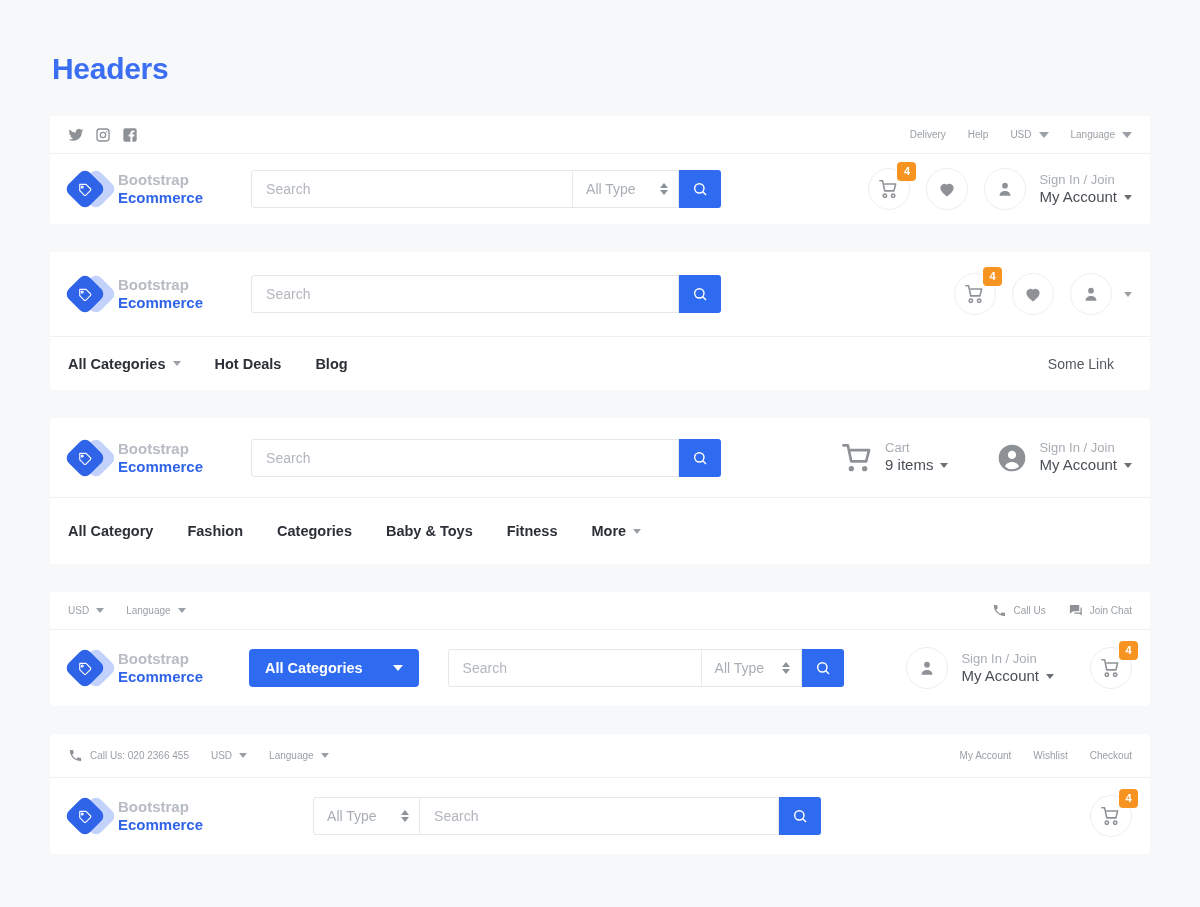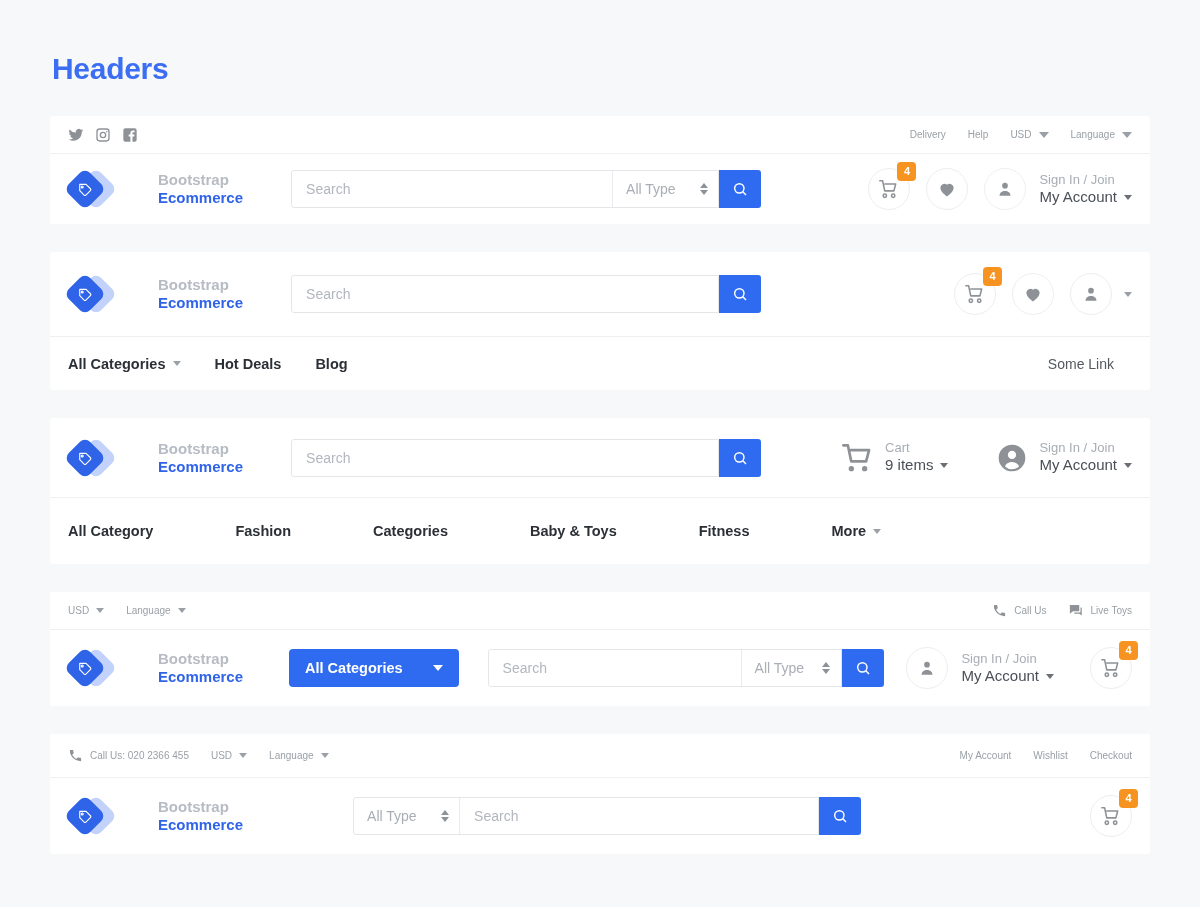--- a/index.html
+++ b/index.html
@@ -48,21 +48,21 @@
   .caret-sm {
     border-left-width:4px; border-right-width:4px; border-top-width:5px;
   }
   .caret-white { border-top-color:#fff; }
 
   
   .socials { display:flex; align-items:center; gap:11px; }
   .soc { width:16px; height:16px; fill:#8e9296; display:block; cursor:pointer; }
 
   
-  .logo { display:flex; align-items:center; cursor:pointer;gap:40px; }
+  .logo { display:flex; align-items:center; cursor:pointer; }
   .logo-mark { position:relative; width:46px; height:44px; flex:0 0 46px; }
   .logo-mark .sq {
     position:absolute; width:30px; height:30px; border-radius:7px;
     transform:rotate(45deg);
   }
   .logo-mark .sq-back { background:#c3d2fb; left:13px; top:7px; }
   .logo-mark .sq-front {
     background:#2f63e8; left:2px; top:7px;
     display:flex; align-items:center; justify-content:center;
   }
@@ -382,21 +382,21 @@
         <div class="txt">
           <div class="t1">Sign In / Join</div>
           <div class="t2">
               <span>My Account</span>
               <i class="caret caret-sm caret-dark"></i>
             </div>
         </div>
       </div>
     </div>
 
-    <div class="row navstrip" style="height:66px;gap:48px;">
+    <div class="row navstrip" style="height:66px;">
       <a class="navlink">
           <span>All Category</span>
         </a>
       <a class="navlink">
           <span>Fashion</span>
         </a>
       <a class="navlink">
           <span>Categories</span>
         </a>
       <a class="navlink">
@@ -427,21 +427,21 @@
         <svg class="mini-ic" viewBox="0 0 24 24">
             <path d="M6.6 10.8a15 15 0 0 0 6.6 6.6l2.2-2.2a1 1 0 0 1 1-.2c1.1.4 2.4.6 3.6.6a1 1 0 0 1 1 1V20a1 1 0 0 1-1 1A17 17 0 0 1 3 4a1 1 0 0 1 1-1h3.5a1 1 0 0 1 1 1c0 1.3.2 2.5.6 3.6a1 1 0 0 1-.2 1z"></path>
           </svg>
         <span>Call Us</span>
       </a>
       <a class="toplink">
         <svg class="mini-ic" viewBox="0 0 24 24">
             <path d="M3 3h14a1 1 0 0 1 1 1v8a1 1 0 0 1-1 1H8l-5 4V3z"></path>
             <path d="M20 7h1a1 1 0 0 1 1 1v12l-4-3h-7a1 1 0 0 1-1-1v-1h9a1 1 0 0 0 1-1V7z"></path>
           </svg>
-        <span>Live Toys</span>
+        <span>Join Chat</span>
       </a>
     </div>
 
     <div class="row" style="height:76px;padding:0 18px;">
       <div class="logo">
         <div class="logo-mark">
           <div class="sq sq-back"></div>
           <div class="sq sq-front">
             <svg class="tag" viewBox="0 0 24 24" fill="none" stroke="#fff" stroke-width="1.8" stroke-linejoin="round">
                 <path d="M20.6 13.4 13.4 20.6a2 2 0 0 1-2.8 0l-7-7V3.5h10.1l7 7a2 2 0 0 1-.1 2.9z"></path>

